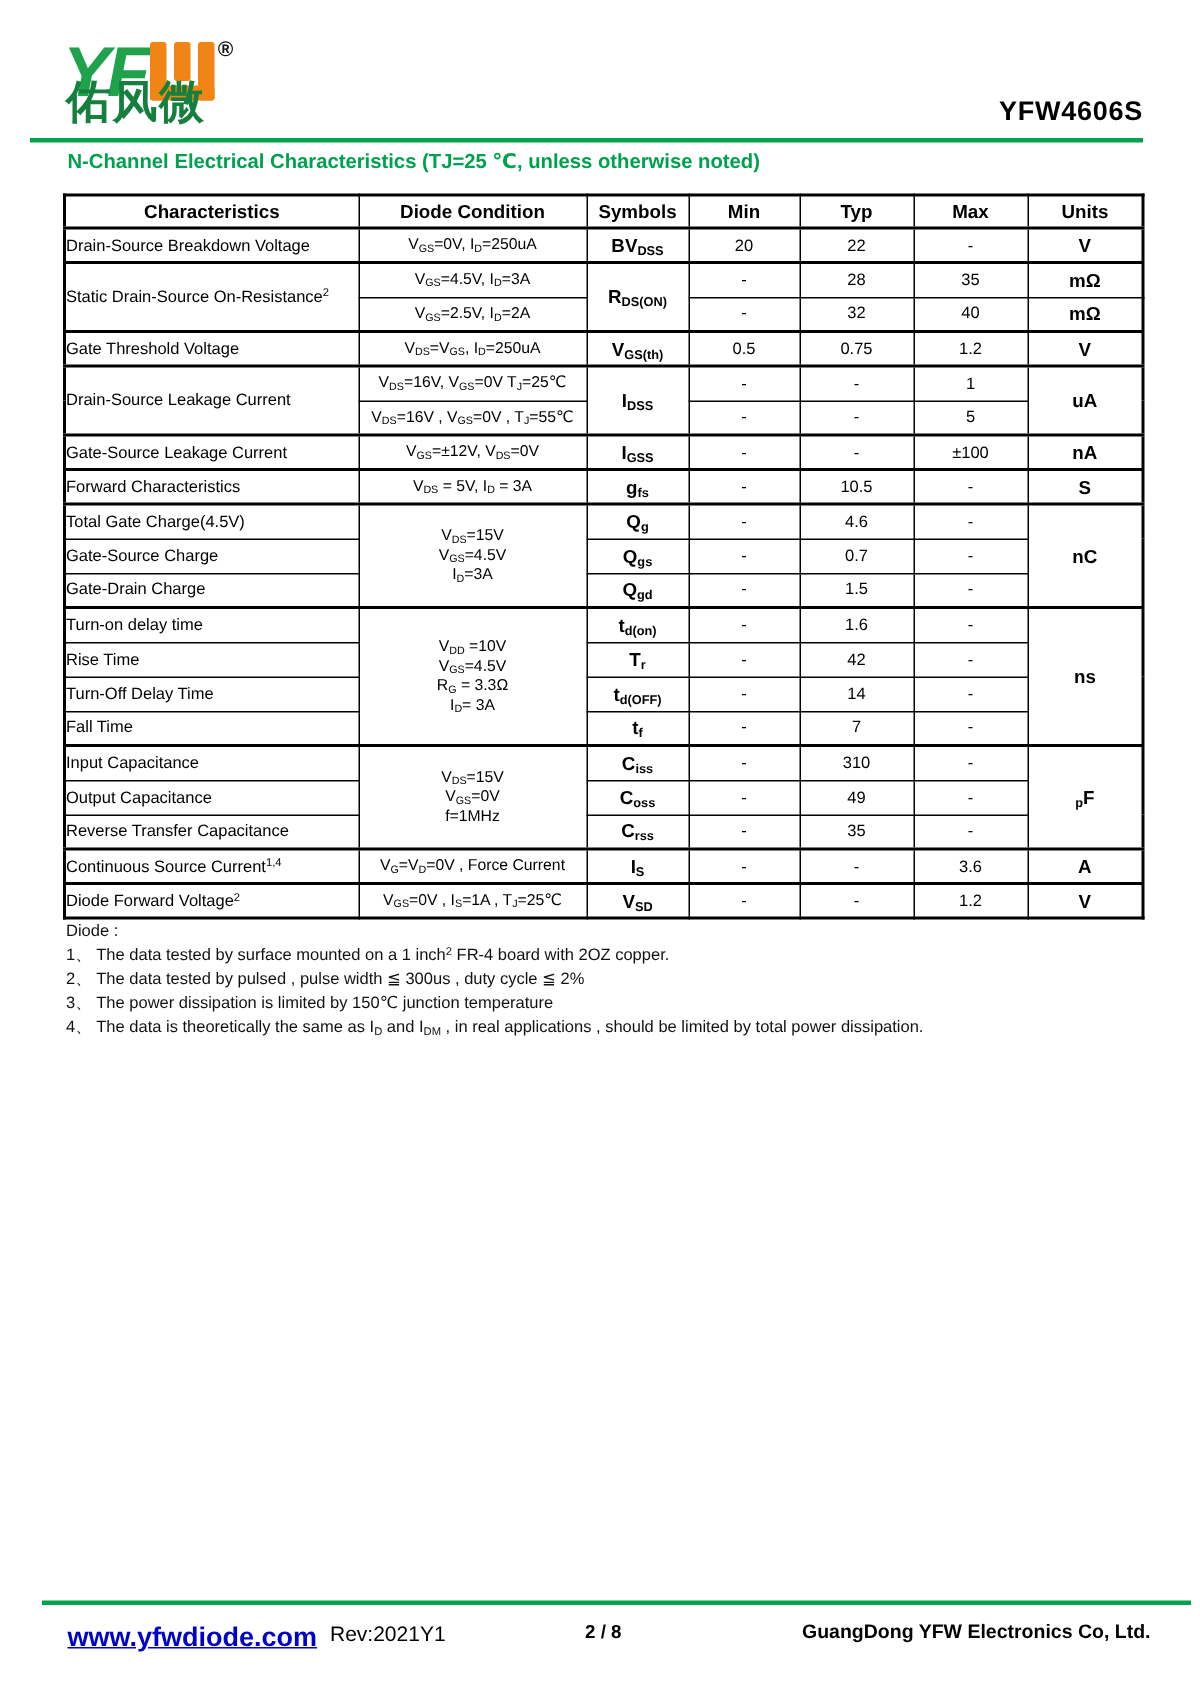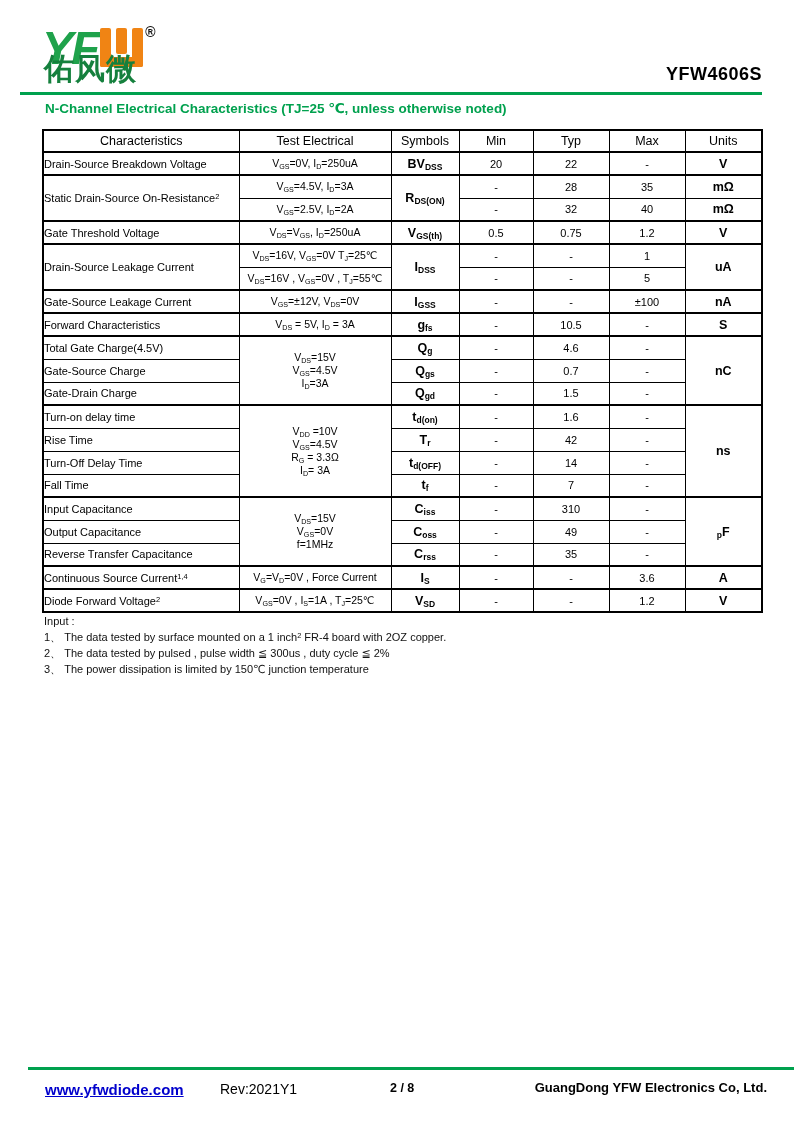--- a/index.html
+++ b/index.html
@@ -24,36 +24,36 @@
   .part-number { position:absolute; top:64px; right:38px; font-size:18px; font-weight:bold; letter-spacing:0.5px; }
   .green-rule { position:absolute; left:20px; top:92px; width:742px; height:3px; background:#00a14e; }
   .section-title { position:absolute; left:45px; top:100px; font-size:13.5px; font-weight:bold; color:#00a14e; }
   
   table.tbl {
     position:absolute; left:42px; top:129px; width:719px;
     border-collapse:collapse; table-layout:fixed;
     border:2px solid #000;
   }
   .tbl th, .tbl td { border:1px solid #000; overflow:hidden; }
-  .tbl th { height:22px; font-size:12.5px; font-weight:normal; text-align:center; }
+  .tbl th { height:22px; font-size:12.5px; font-weight:bold; text-align:center; }
   .tbl td { height:23px; text-align:center; vertical-align:middle; }
   .tbl tr.gs td, .tbl tr.gs th { border-top:2px solid #000; }
   td.cchar { text-align:left; padding:1px 0; font-size:11px; }
   td.ccond { font-size:10.5px; line-height:13px; padding:1px 2px; }
   td.csym  { font-size:12.5px; font-weight:bold; }
   td.cval  { font-size:11px; }
   td.cunit { font-size:12.5px; font-weight:bold; }
   sub { font-size:68%; vertical-align:-0.25em; line-height:0; }
   sup { font-size:68%; vertical-align:0.45em; line-height:0; }
   
   .notes { position:absolute; left:44px; top:613px; font-size:11px; line-height:16px; color:#111; }
   .notes .note-line { white-space:nowrap; }
   
   .footer-rule { position:absolute; left:28px; top:1067px; width:766px; height:3px; background:#00a14e; }
-  .footer-site { position:absolute; left:45px; top:1081px; font-size:15px; font-weight:bold; color:#0000cc; text-decoration:underline;text-align:center; }
+  .footer-site { position:absolute; left:45px; top:1081px; font-size:18px; font-weight:bold; color:#0000cc; text-decoration:underline;text-align:center; }
   .footer-rev  { position:absolute; left:220px; top:1081px; font-size:14px; font-weight:normal; }
   .footer-page { position:absolute; left:390px; top:1081px; font-size:12.5px; font-weight:bold; }
   .footer-co   { position:absolute; right:33px; top:1080px; font-size:13px; font-weight:bold; }
 </style>
 </head>
 <body>
 
 <div class="page">
 
   <div class="logo-top">
@@ -70,21 +70,21 @@
         <col style="width:152px">
         <col style="width:68px">
       <col style="width:74px">
         <col style="width:76px">
         <col style="width:76px">
         <col style="width:77px">
     </colgroup>
     <tbody>
         <tr>
       <th>Characteristics</th>
-      <th>Test Electrical</th>
+      <th>Diode Condition</th>
       <th>Symbols</th>
       <th>Min</th>
       <th>Typ</th>
       <th>Max</th>
       <th>Units</th>
     </tr>
 
     <tr class="gs">
       <td class="cchar">Drain-Source Breakdown Voltage</td>
       <td class="ccond">V<sub>GS</sub>=0V, I<sub>D</sub>=250uA</td>
@@ -253,24 +253,25 @@
       <td class="csym">V<sub>SD</sub></td>
       <td class="cval">-</td>
       <td class="cval">-</td>
       <td class="cval">1.2</td>
       <td class="cunit">V</td>
     </tr>
   </tbody>
     </table>
 
   <div class="notes">
-    <div class="note-line">Input :</div>
+    <div class="note-line">Diode :</div>
     <div class="note-line">1、 The data tested by surface mounted on a 1 inch<sup>2</sup> FR-4 board with 2OZ copper.</div>
     <div class="note-line">2、 The data tested by pulsed , pulse width ≦ 300us , duty cycle ≦ 2%</div>
     <div class="note-line">3、 The power dissipation is limited by 150℃ junction temperature</div>
+    <div class="note-line">4、 The data is theoretically the same as I<sub>D</sub> and I<sub>DM</sub> , in real applications , should be limited by total power dissipation.</div>
   </div>
 
   <div class="footer-rule"></div>
   <a class="footer-site" href="#">www.yfwdiode.com</a>
   <div class="footer-rev">Rev:2021Y1</div>
   <div class="footer-page">2 / 8</div>
   <div class="footer-co">GuangDong YFW Electronics Co, Ltd.</div>
 
 </div>
 

